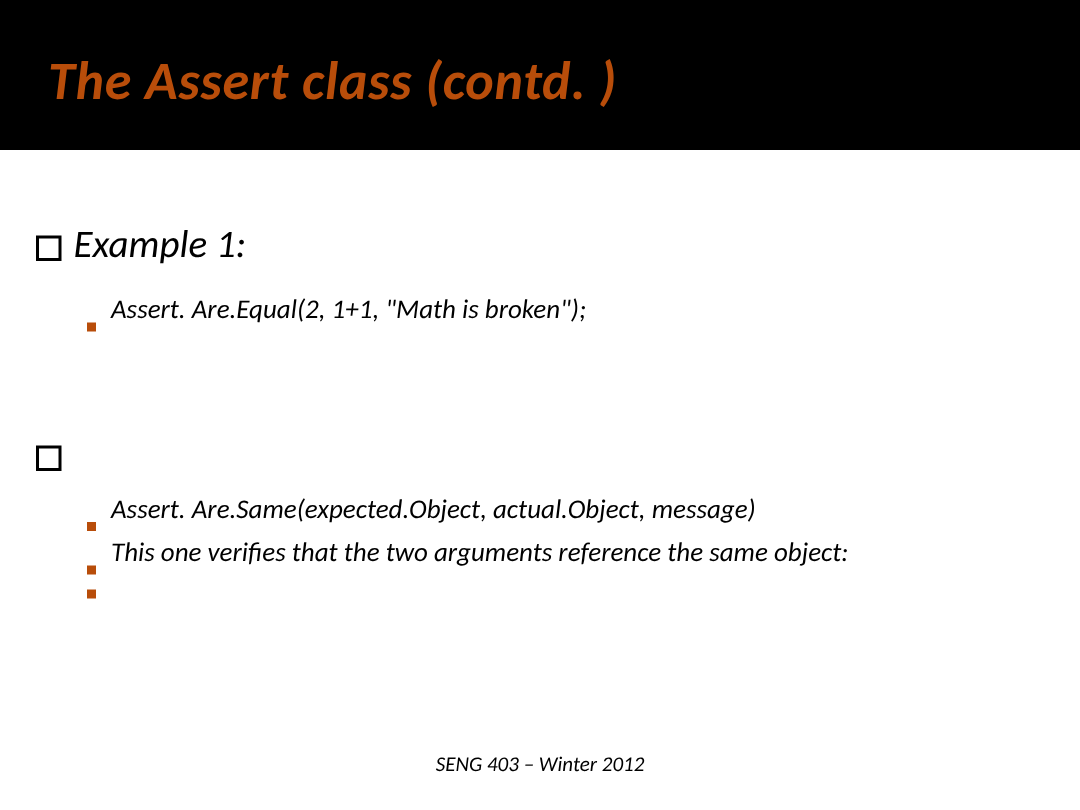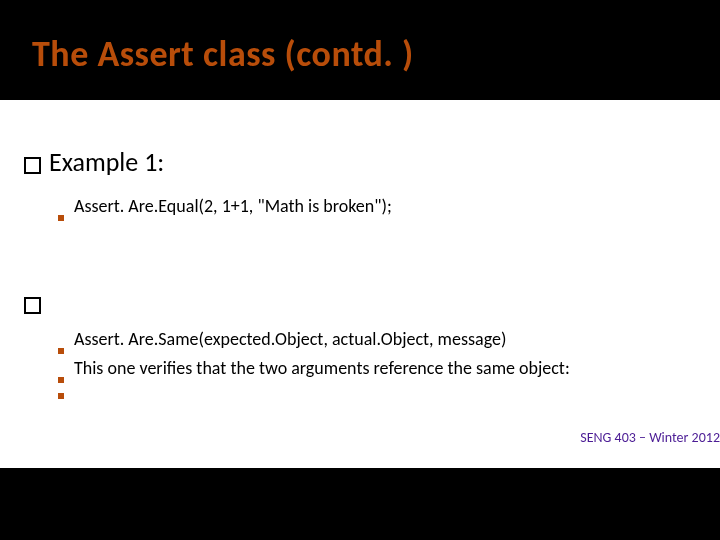--- a/index.html
+++ b/index.html
@@ -5,23 +5,24 @@
   * { margin: 0; padding: 0; box-sizing: border-box; }
   html, body { width: 720px; height: 540px; }
   body {
     background: #000;
     font-family: "Calibri", "Segoe UI", sans-serif;
     color: #000;
     overflow: hidden;
   }
   .slide {
     width: 720px;
-    height: 468px;
+    height: 540px;
     background: #000;
     position: relative;
+    font-style: italic;
   }
   .title-band {
     position: absolute;
     top: 32px;
     left: 0;
     right: 0;
     padding-left: 32px;
   }
   .title {
     font-size: 36px;
@@ -72,23 +73,23 @@
     flex: 0 0 auto;
     position: relative;
     top: 9px;
   }
   .spacer-lg { height: 62px; }
   .footer {
     position: absolute;
     bottom: 22px;
     left: 0;
     right: 0;
-    text-align: right;
+    text-align: center;
     font-size: 14px;
-    color: #4c1d95;
+    color: #000000;
     margin-top: 20px;
   }
 </style>
 </head>
 <body>
 
 <div class="slide">
 
   <div class="title-band">
     <div class="title">The Assert class (contd. )</div>

